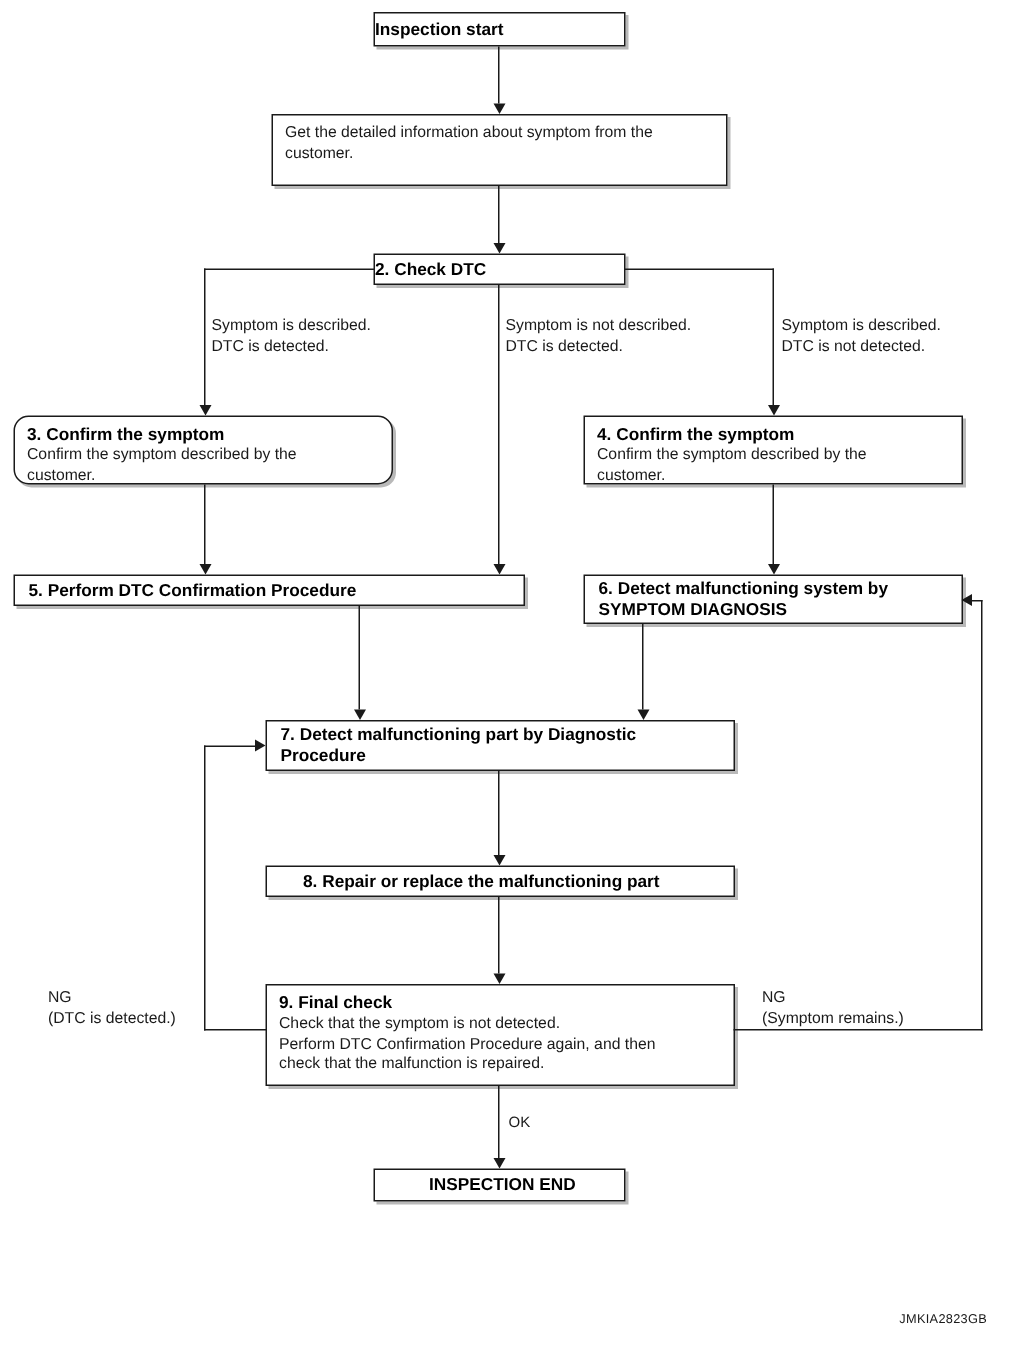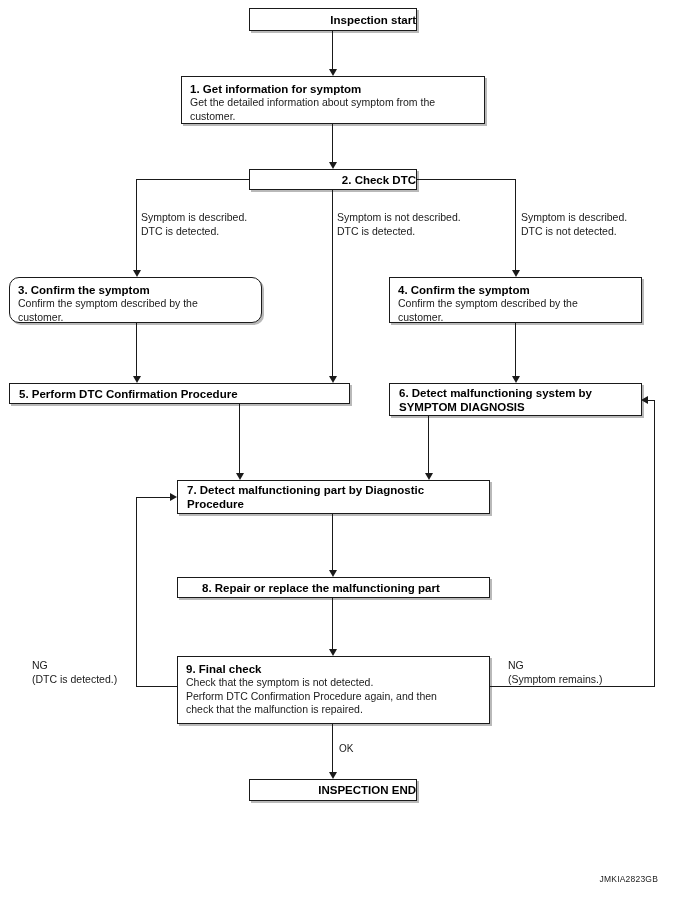--- a/index.html
+++ b/index.html
@@ -38,21 +38,21 @@
   .node .body {
     font-size: 10.5px;
     line-height: 13.5px;
     color: #1a1a1a;
     white-space: pre-line;
   }
   
   .node.center {
     display: flex;
     align-items: center;
-    justify-content: flex-end;
+    justify-content: flex-start;
   }
   .node.center .title {
     text-align: center;
   }
   
   .node.left {
     padding: 5px 8px 6px 8px;
   }
   .node.leftline {
     display: flex;
@@ -114,21 +114,20 @@
 </head>
 <body>
 
 <div id="canvas">
 
   <div class="node center" style="left:249px; top:8px; width:168px; height:23px;">
     <span class="title">Inspection start</span>
   </div>
 
   <div class="node left" style="left:181px; top:76px; width:304px; height:48px;">
-    <div class="title">1. Get information for symptom</div>
     <div class="body">Get the detailed information about symptom from the
 customer.</div>
   </div>
 
   <div class="node center" style="left:249px; top:169px; width:168px; height:21px;">
     <span class="title">2. Check DTC</span>
   </div>
 
   <div class="node left" style="left:9px; top:277px; width:253px; height:46px;border-radius:10px;">
     <div class="title">3. Confirm the symptom</div>

